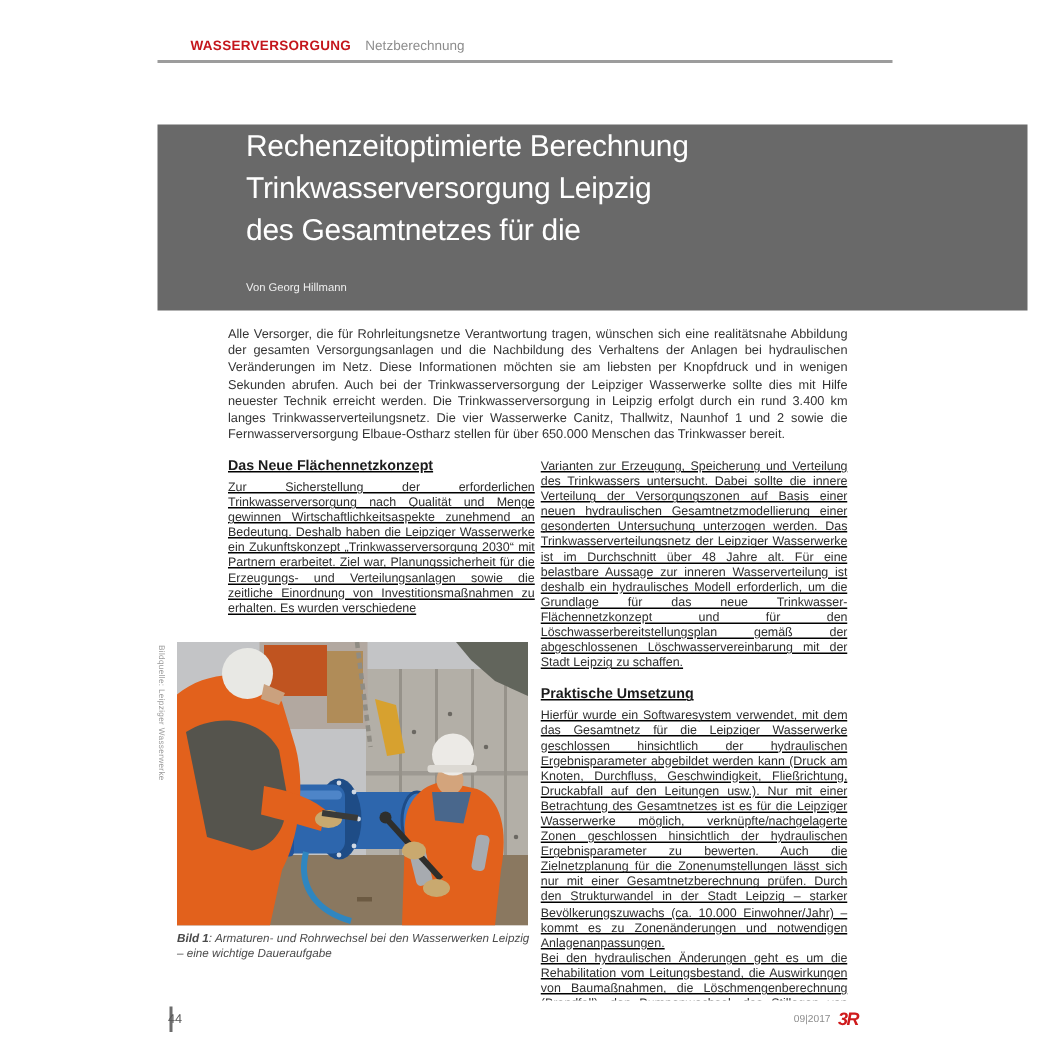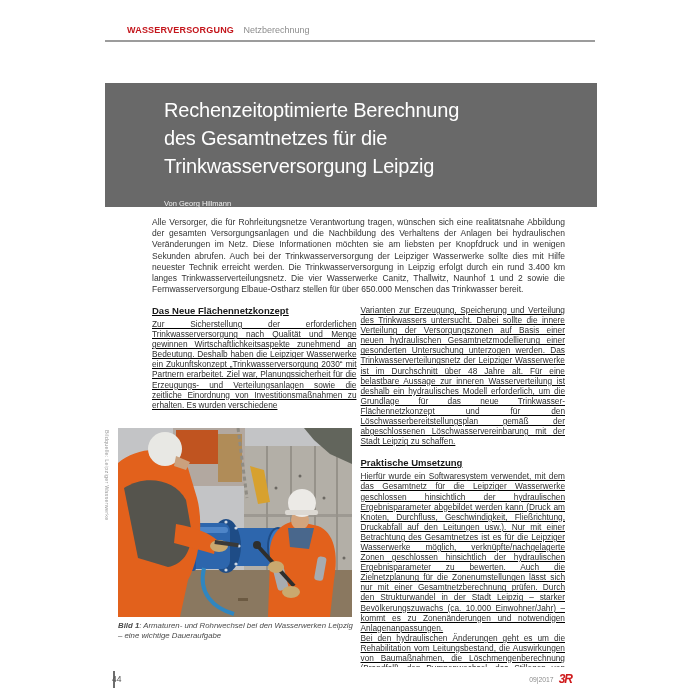--- a/index.html
+++ b/index.html
@@ -12,22 +12,22 @@
   .page{position:absolute;inset:0;background:#fff;}
 
   
   .kicker{position:absolute;left:127px;top:25px;font-size:9px;white-space:nowrap;}
   .kicker .section{font-weight:bold;color:#c4161c;letter-spacing:.2px;}
   .kicker .topic{color:#8d8d8d;margin-left:7px;}
   .header-rule{position:absolute;left:105px;top:40px;width:490px;height:2px;background:#9c9c9c;}
 
   
   .title-block{
-    position:absolute;left:105px;top:83px;width:492px;height:124px;
-    background:#696969;box-sizing:border-box;padding:13px 20px 0 59px;
+    position:absolute;left:105px;top:83px;width:580px;height:124px;
+    background:#696969;box-sizing:border-box;padding:1px 20px 0 59px;
   }
   .title-block h1{margin:0;font-size:20px;line-height:28px;font-weight:400;color:#ffffff;letter-spacing:-.2px;}
   .title-block h1 span{display:block;}
   .title-block .author{margin-top:19px;font-size:7.5px;color:#efefef;}
 
   
   .abstract{
     position:absolute;left:152px;top:217px;width:413px;margin:0;
     font-size:8.5px;line-height:11.2px;color:#333;
     text-align:justify;hyphens:auto;-webkit-hyphens:auto;
@@ -70,22 +70,22 @@
 
   <div class="kicker">
     <span class="section">WASSERVERSORGUNG</span>
     <span class="topic">Netzberechnung</span>
   </div>
   <div class="header-rule"></div>
 
   <section class="title-block">
     <h1>
       <span>Rechenzeitoptimierte Berechnung</span>
+      <span>Trinkwasserversorgung Leipzig</span>
       <span>des Gesamtnetzes für die</span>
-      <span>Trinkwasserversorgung Leipzig</span>
     </h1>
     <div class="author">Von Georg Hillmann</div>
   </section>
 
   <p class="abstract">Alle Versorger, die für Rohrleitungsnetze Verantwortung tragen, wünschen sich eine realitätsnahe Abbildung der gesamten Versorgungsanlagen und die Nachbildung des Verhaltens der Anlagen bei hydraulischen Veränderungen im Netz. Diese Informationen möchten sie am liebsten per Knopfdruck und in wenigen Sekunden abrufen. Auch bei der Trinkwasserversorgung der Leipziger Wasserwerke sollte dies mit Hilfe neuester Technik erreicht werden. Die Trinkwasserversorgung in Leipzig erfolgt durch ein rund 3.400 km langes Trinkwasserverteilungsnetz. Die vier Wasserwerke Canitz, Thallwitz, Naunhof 1 und 2 sowie die Fernwasserversorgung Elbaue-Ostharz stellen für über 650.000 Menschen das Trinkwasser bereit.</p>
 
   <div class="columns">
     <div class="col">
       <h2>Das Neue Flächennetzkonzept</h2>
       <p>Zur Sicherstellung der erforderlichen Trinkwasserversorgung nach Qualität und Menge gewinnen Wirtschaftlichkeitsaspekte zunehmend an Bedeutung. Deshalb haben die Leipziger Wasserwerke ein Zukunftskonzept „Trinkwasserversorgung 2030“ mit Partnern erarbeitet. Ziel war, Planungssicherheit für die Erzeugungs- und Verteilungsanlagen sowie die zeitliche Einordnung von Investitionsmaßnahmen zu erhalten. Es wurden verschiedene</p>

